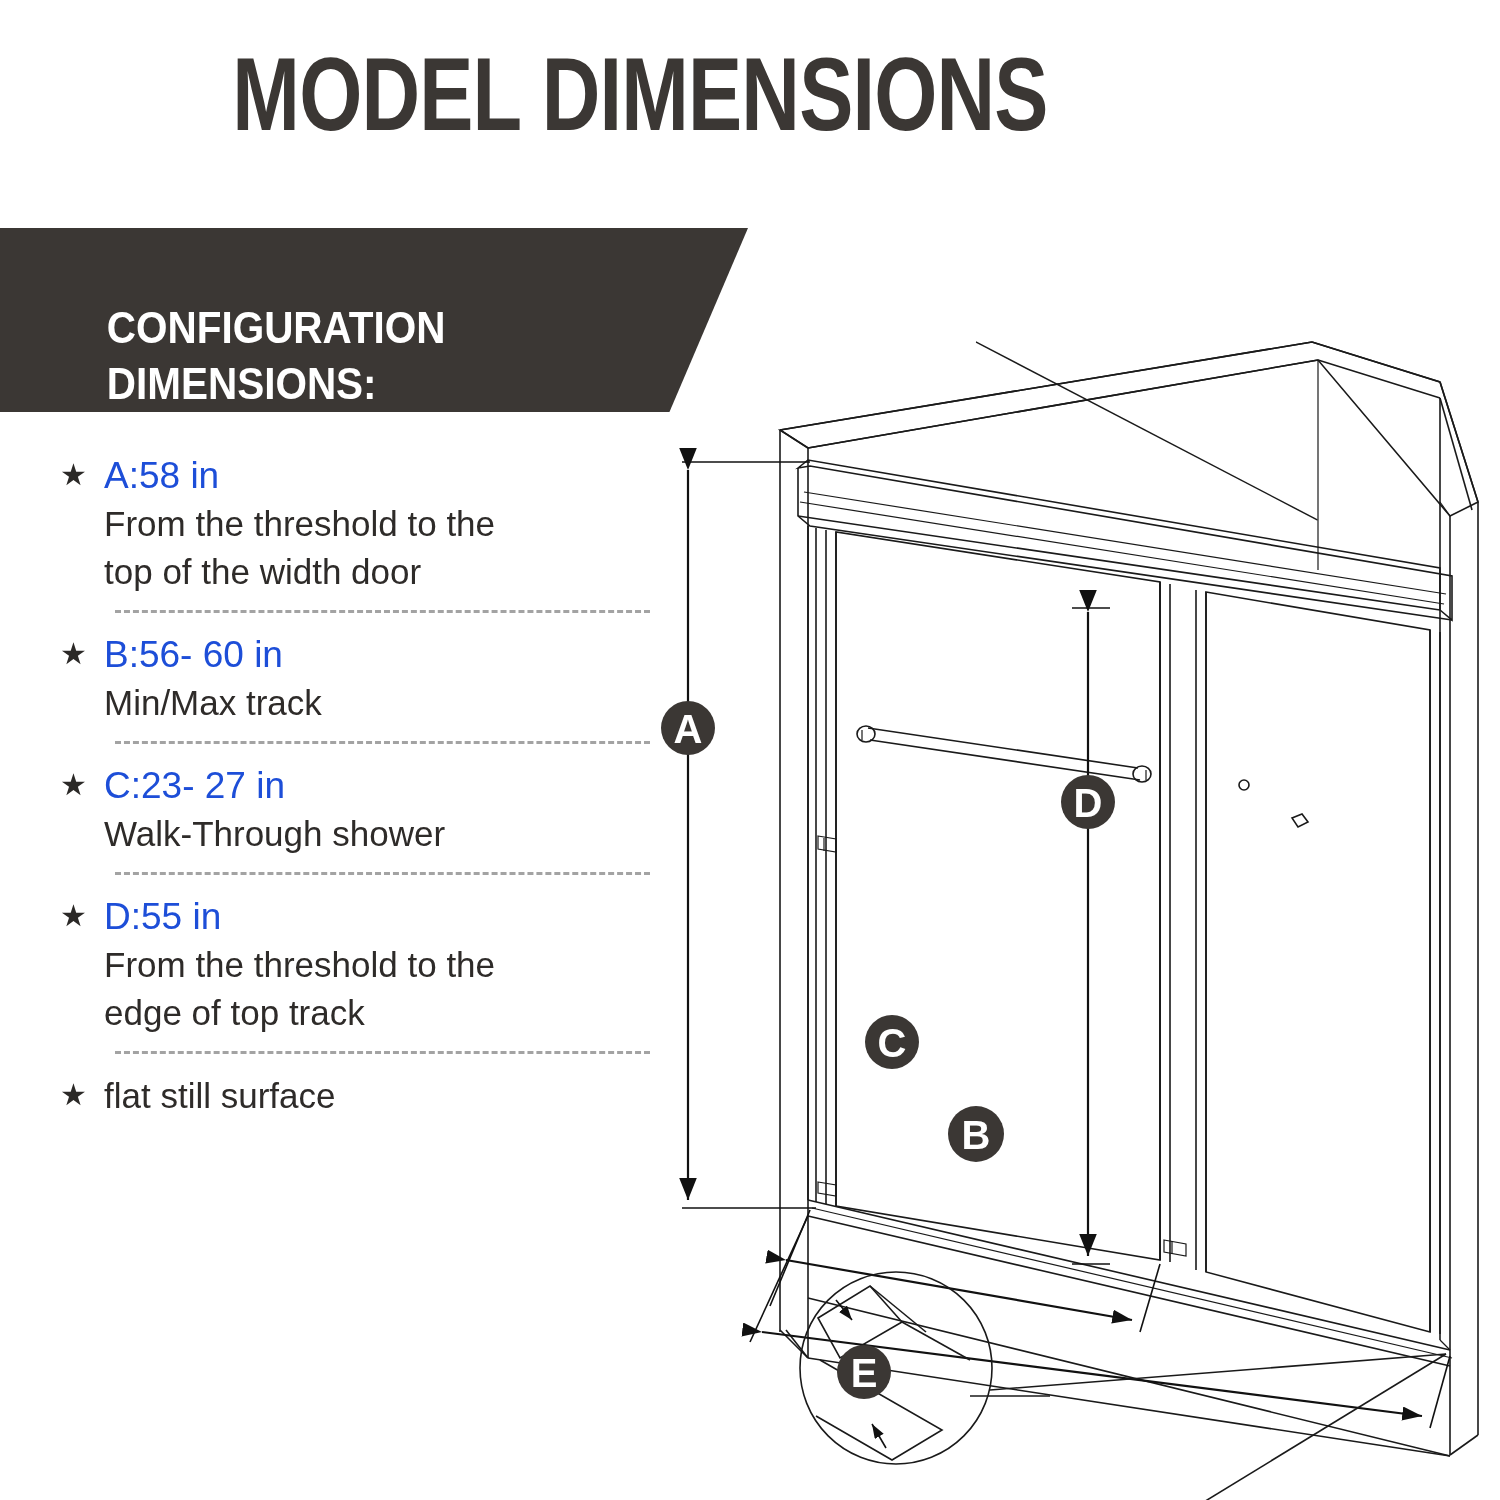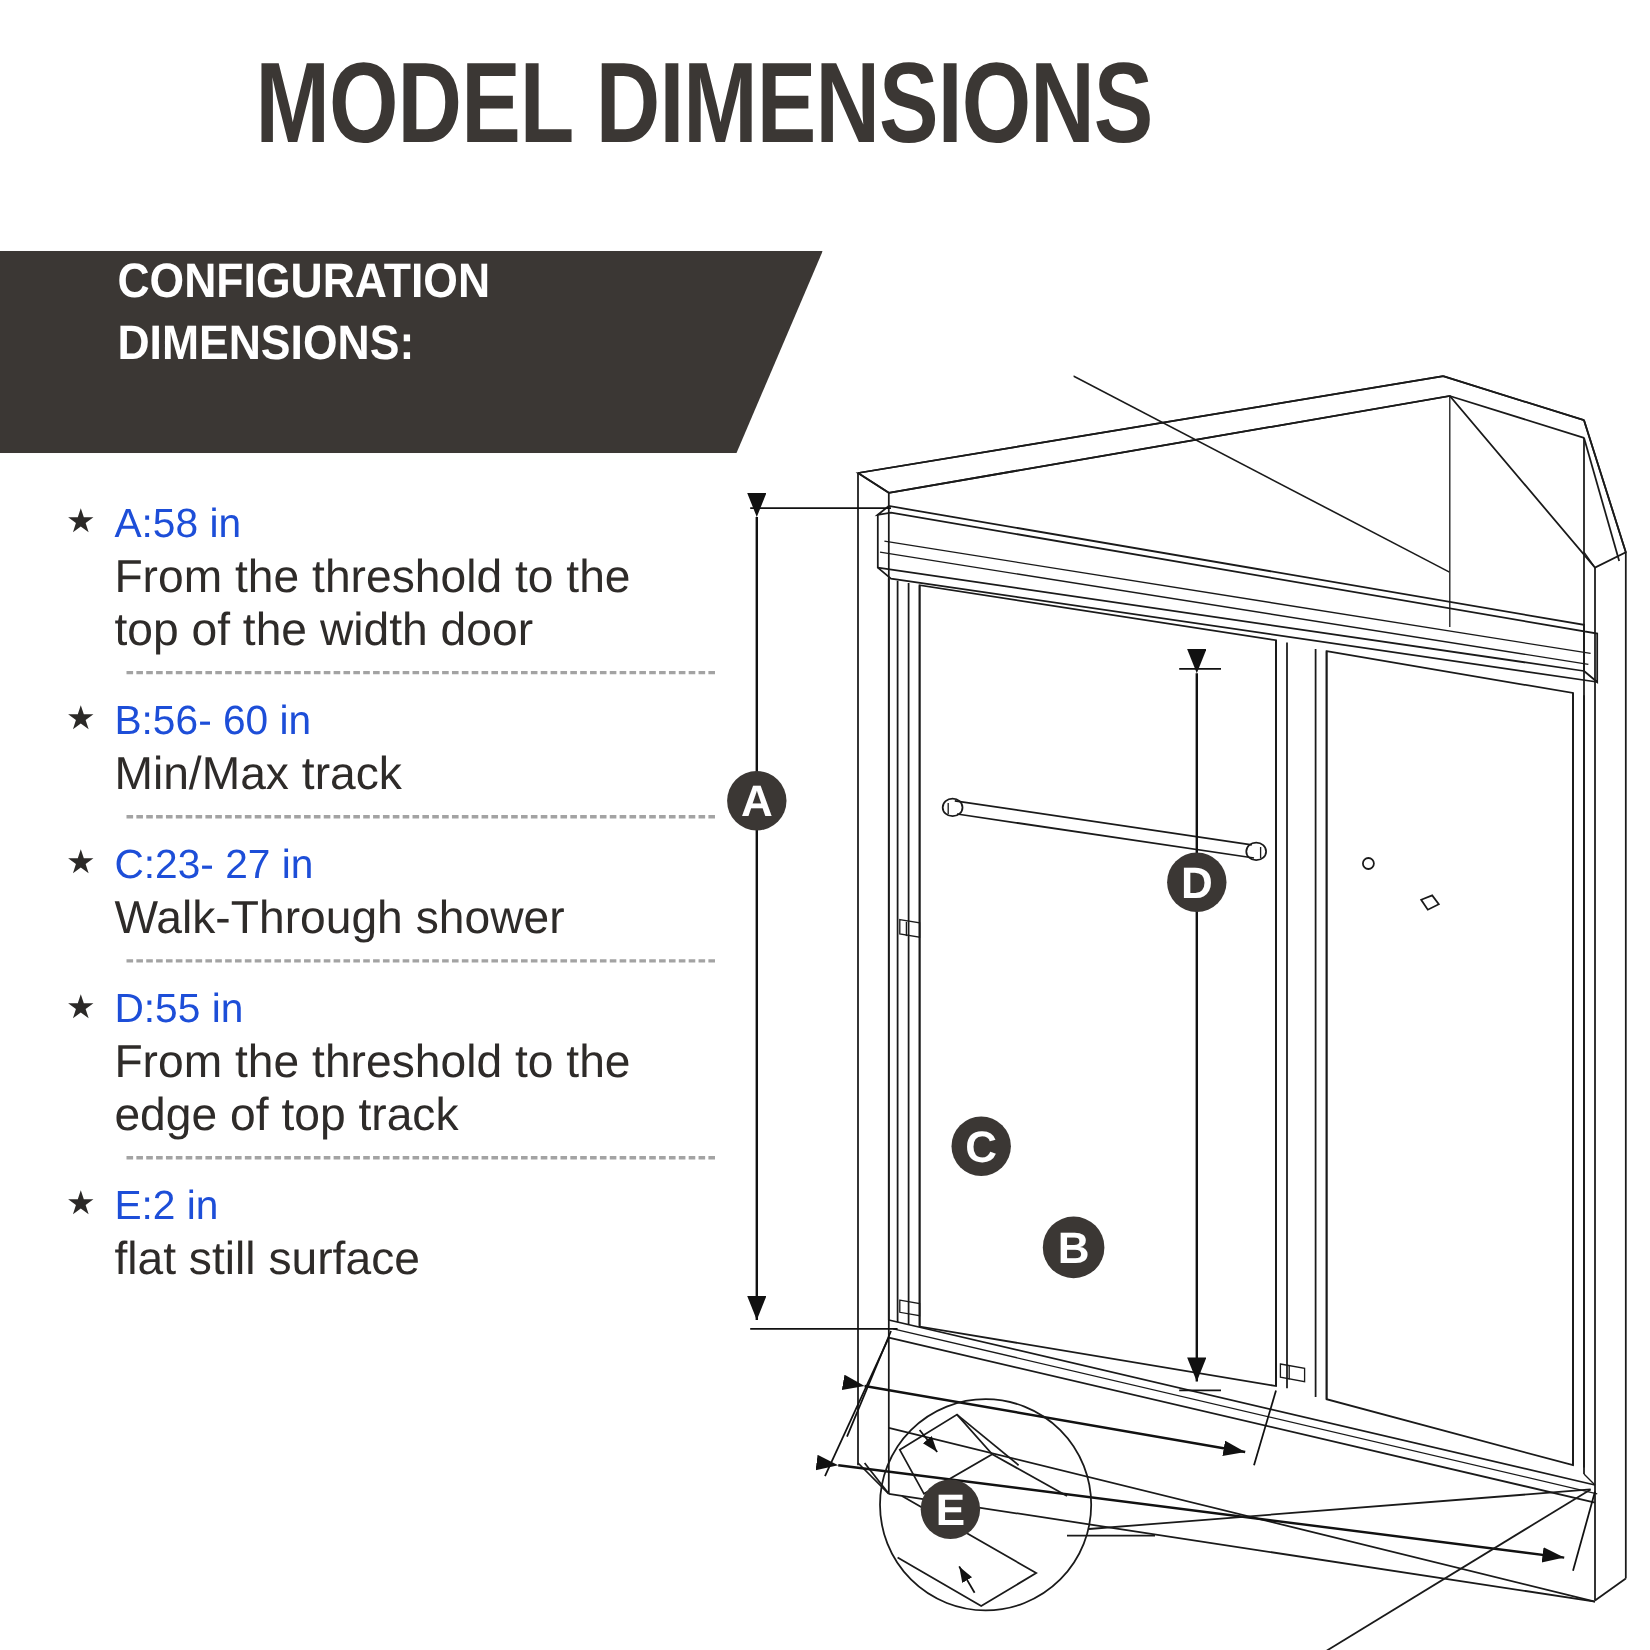--- a/index.html
+++ b/index.html
@@ -37,21 +37,21 @@
   
   #config-banner {
     position: absolute;
     left: 0;
     top: 228px;
     width: 748px;
     height: 184px;
     background: #3b3734;
     clip-path: polygon(0 0, 100% 0, 89.5% 100%, 0 100%);
     display: flex;
-    align-items: flex-start;
+    align-items: flex-end;
   }
   #config-banner .banner-text {
     padding-left: 116px;
     color: #ffffff;
     font-weight: bold;
     font-size: 44px;
     line-height: 56px;
     transform: scaleX(0.92);
     transform-origin: left center;
     white-space: nowrap;
@@ -79,21 +79,21 @@
     text-align: left;
   }
   .dim-body { flex: 1 1 auto; }
   .dim-label {
     font-size: 37px;
     line-height: 48px;
     color: #1d4ed8;
     white-space: nowrap;
   }
   .dim-desc {
-    font-size: 42px;
+    font-size: 35px;
     line-height: 48px;
     color: #2e2b29;
   }
   .dim-sep {
     margin: 14px 0 18px 55px;
     width: 535px;
     height: 0;
     border-top: 3px dashed #a3a3a3;
   }
 
@@ -179,21 +179,20 @@
         <div class="dim-desc">edge of top track</div>
       </div>
     </div>
     <div class="dim-sep"></div>
   </div>
 
   <div class="dim-item">
     <div class="dim-row">
       <span class="star-icon">★</span>
       <div class="dim-body">
-        <div class="dim-label">E:2 in</div>
         <div class="dim-desc">flat still surface</div>
       </div>
     </div>
 
   </div>
 
 </div>
 
 <div id="technical-drawing">
 <svg width="860" height="1180" viewBox="0 0 860 1180" xmlns="http://www.w3.org/2000/svg">

